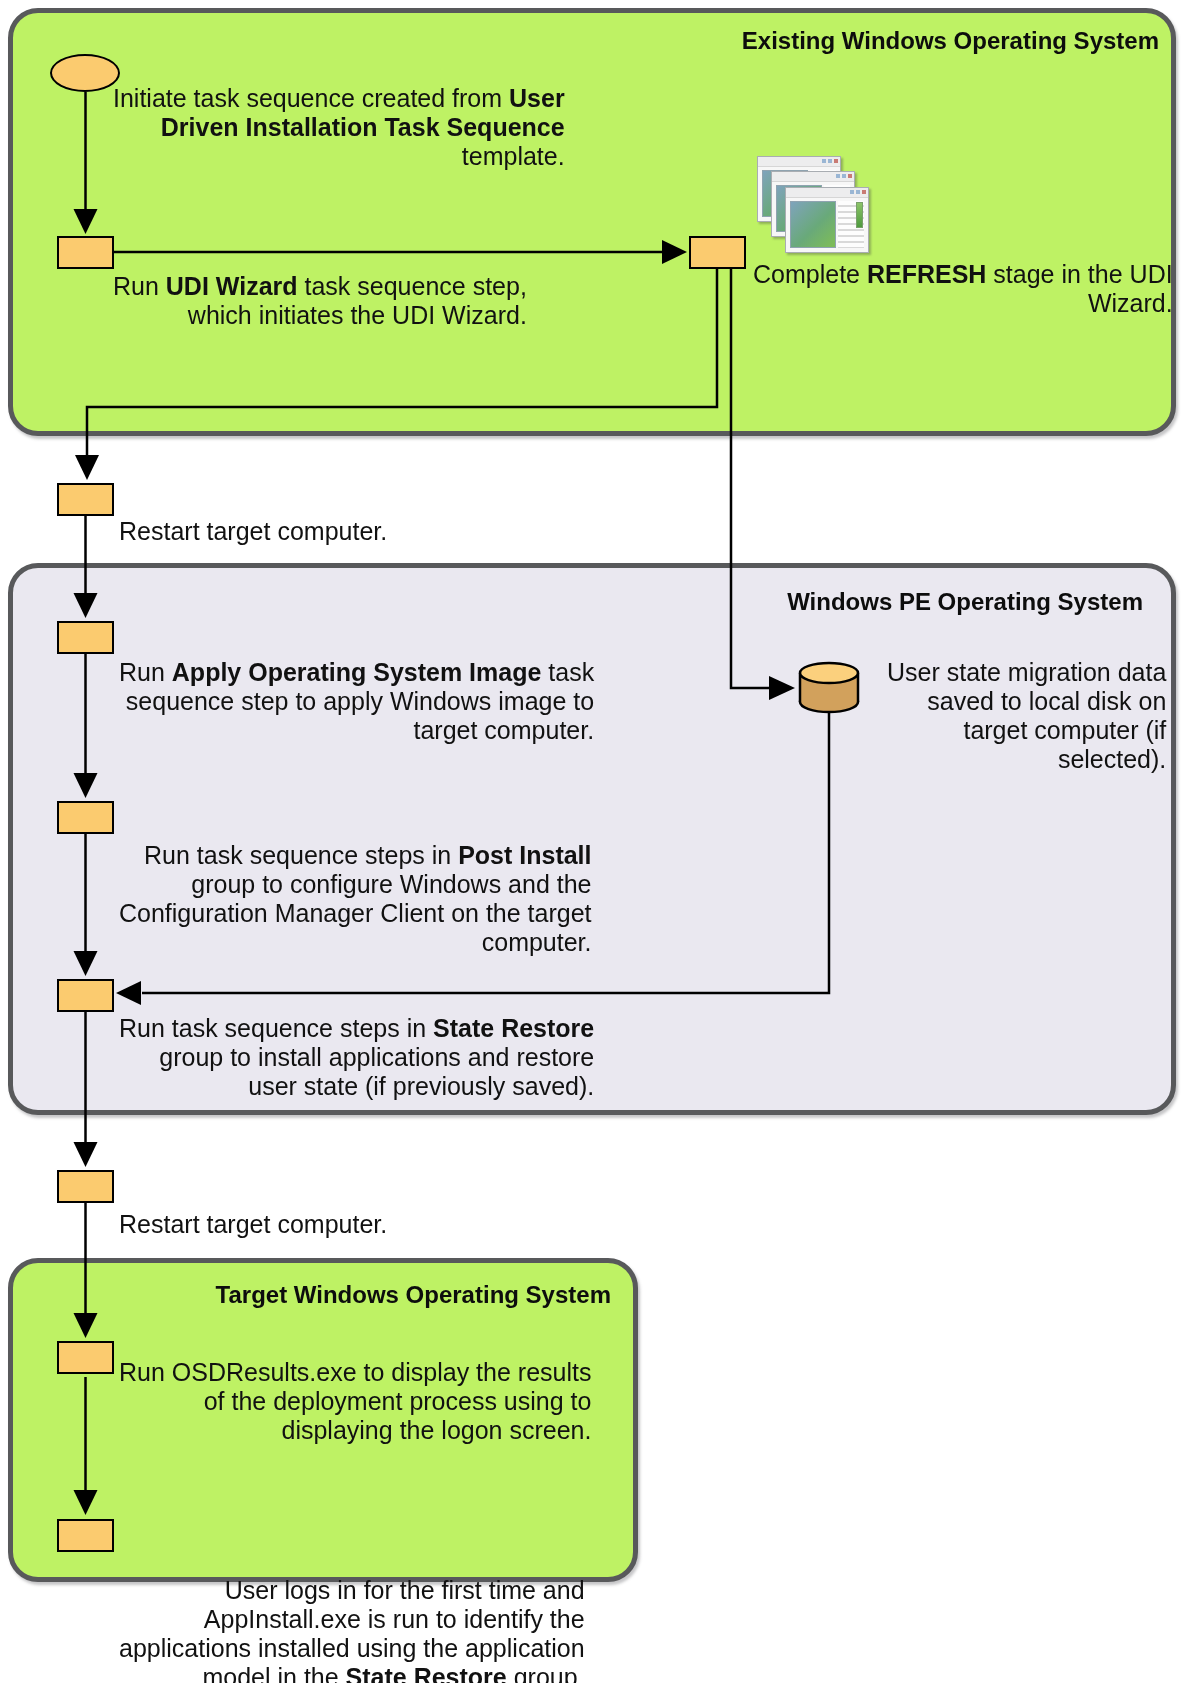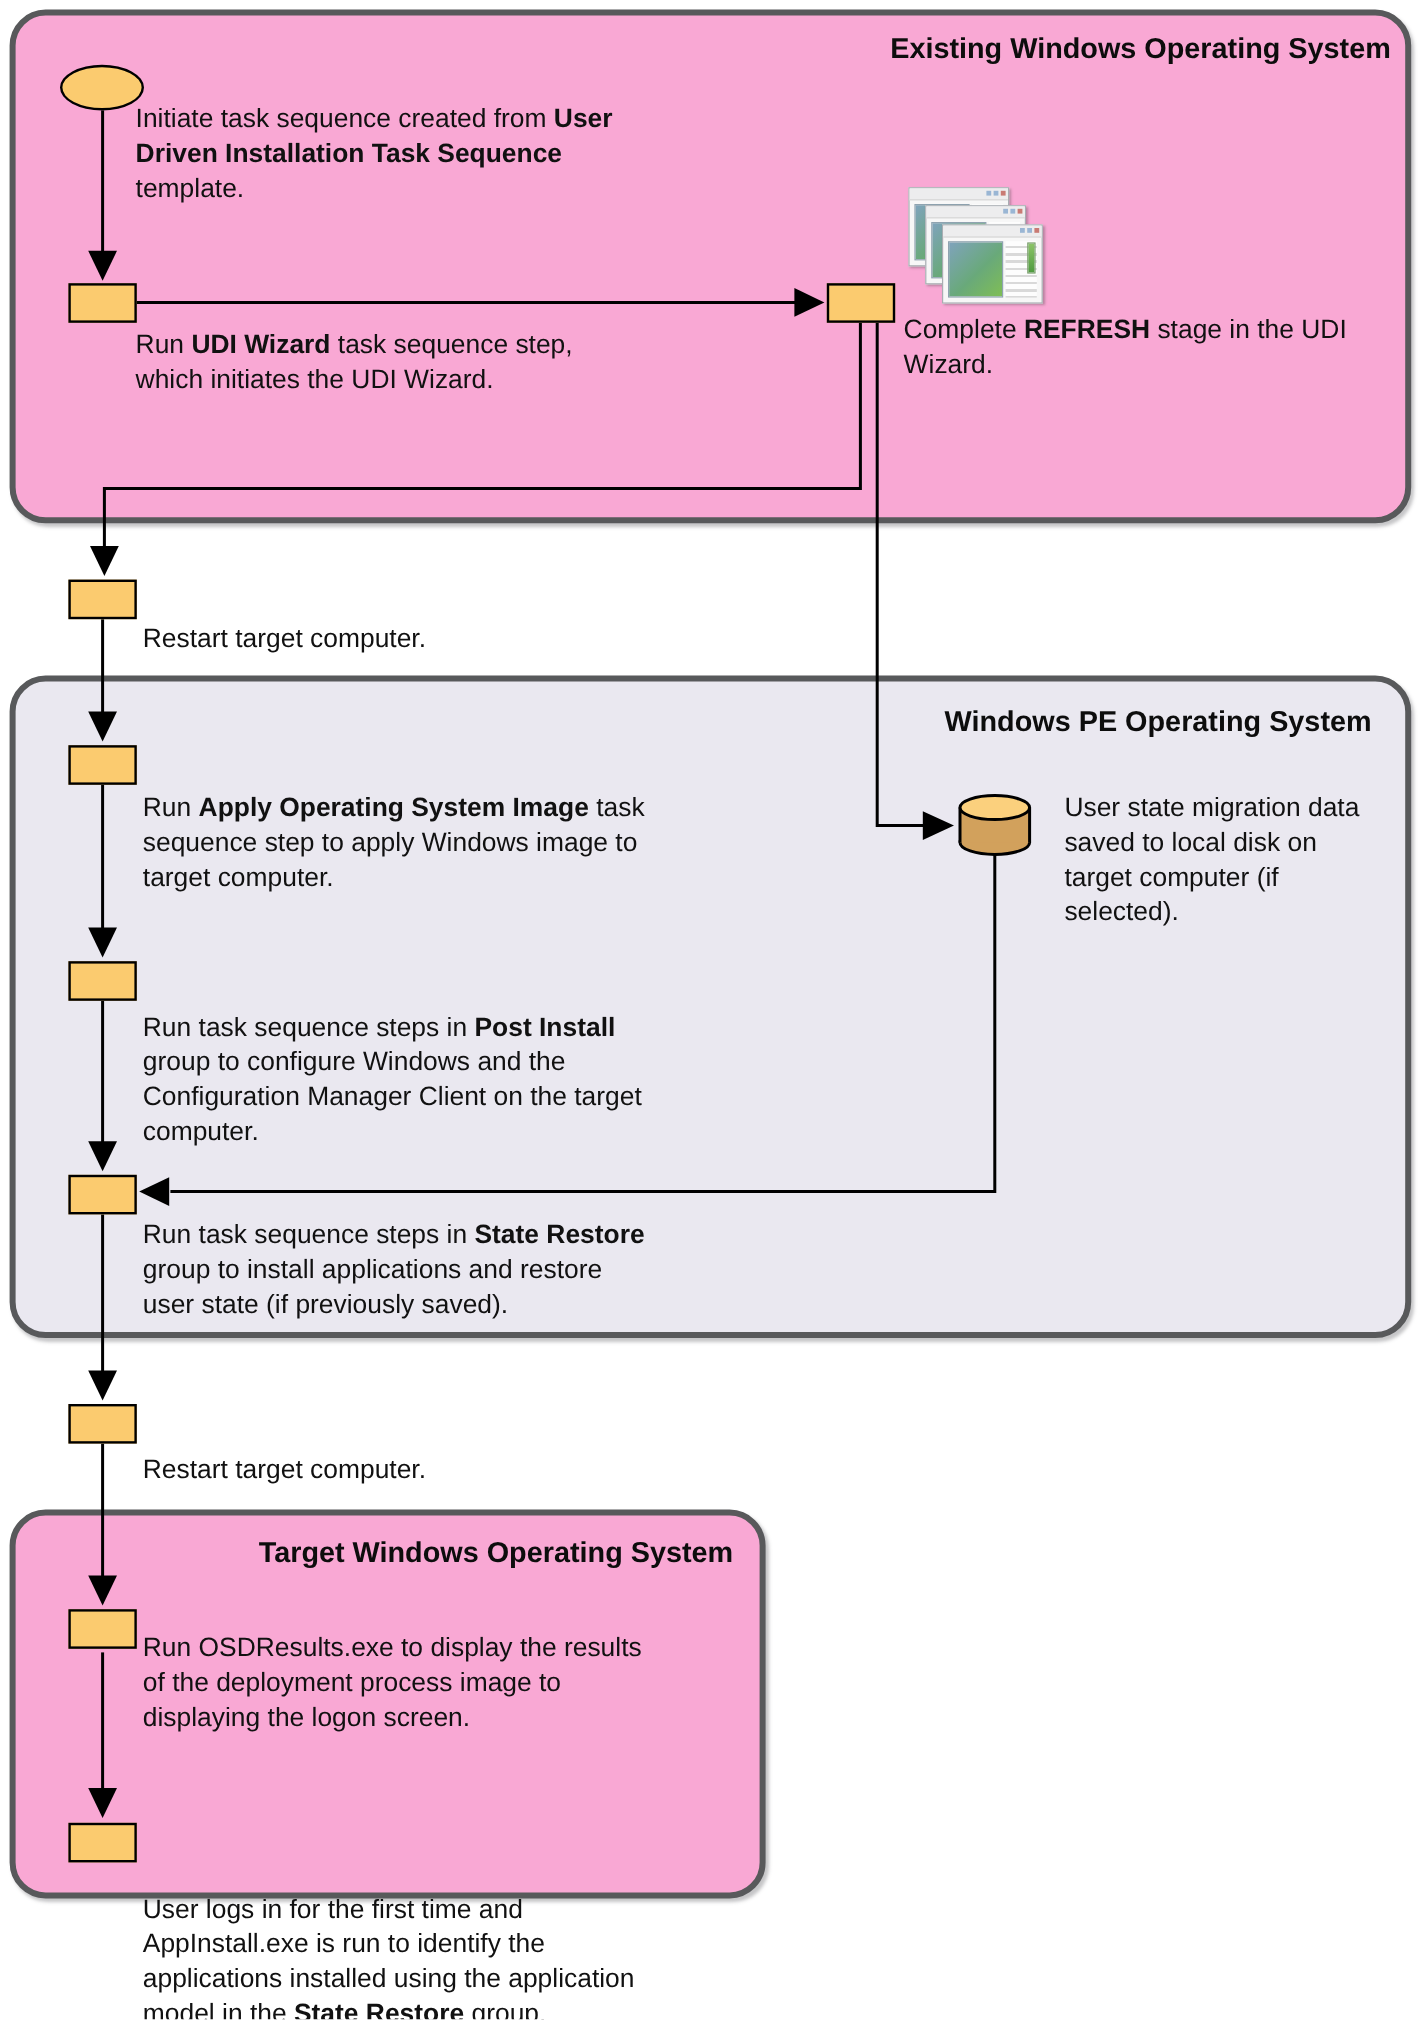--- a/index.html
+++ b/index.html
@@ -12,21 +12,21 @@
     background:#ffffff;
   }
   
   .container{
     position:absolute;
     border:5px solid #58595B;
     border-radius:30px;
     box-shadow:2px 3px 3px rgba(90,90,95,.35);
     box-sizing:border-box;
   }
-  .blue{background:#f9a8d4;}
+  .blue{background:#bef264;}
   .lavender{background:#EAE8F0;padding-left:38px;}
   .sec-title{
     position:absolute;
     font-weight:bold;
     font-size:24px;
     white-space:nowrap;
     color:#0d0d0d;
   }
   
   .node{
@@ -36,23 +36,24 @@
     box-sizing:border-box;
   }
   .step{width:57px;height:33px;}
   .start{
     width:70px;height:38px;
     border-radius:50%;
   }
   
   .note{
     position:absolute;
-    font-size:22px;
+    font-size:25px;
     line-height:29px;
     white-space:nowrap;
+    text-align:right;
   }
   .note .tline{white-space:nowrap;}
   
   #connectors{
     position:absolute;left:0;top:0;z-index:5;
   }
   #connectors polyline,#connectors line{
     fill:none;stroke:#000;stroke-width:2.5px;
   }
   #connectors polygon{fill:#000;stroke:none;}
@@ -254,21 +255,21 @@
   <div class="note z10" style="left:119px;top:1014px;">
       <div class="tline"><span>Run task sequence steps in </span><b>State Restore</b></div>
       <div class="tline"><span>group to install applications and restore</span></div>
       <div class="tline"><span>user state (if previously saved).</span></div>
     </div>
   <div class="note z10" style="left:119px;top:1210px;">
       <div class="tline"><span>Restart target computer.</span></div>
     </div>
   <div class="note z10" style="left:119px;top:1358px;">
       <div class="tline"><span>Run OSDResults.exe to display the results</span></div>
-      <div class="tline"><span>of the deployment process image to</span></div>
+      <div class="tline"><span>of the deployment process using to</span></div>
       <div class="tline"><span>displaying the logon screen.</span></div>
     </div>
   <div class="note z10" style="left:119px;top:1576px;">
       <div class="tline"><span>User logs in for the first time and</span></div>
       <div class="tline"><span>AppInstall.exe is run to identify the</span></div>
       <div class="tline"><span>applications installed using the application</span></div>
       <div class="tline"><span>model in the </span><b>State Restore</b><span> group.</span></div>
     </div>
 
 </div>

